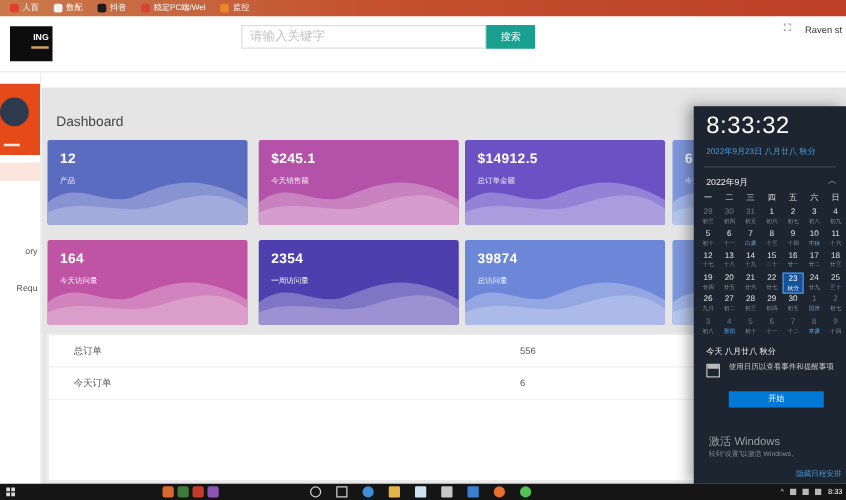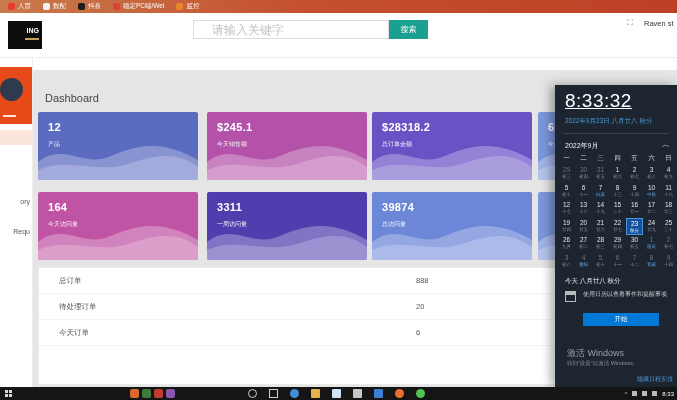--- a/index.html
+++ b/index.html
@@ -14,21 +14,21 @@
   .bm-item { display:flex; align-items:center; gap:3px; font-size:6.5px; color:#fff; white-space:nowrap;}
   .bm-ico { width:7px; height:7px; border-radius:2px; flex:0 0 auto;}
 
   
   #app-header { left:0; top:13px; width:677px; height:45px; background:#fff;
     border-bottom:1px solid #ececec; z-index:4;}
   #logo { left:8px; top:8px; width:34px; height:28px; background:#0d0d0d; color:#fff;
     font-size:7px; font-weight:bold; text-align:right; padding:6px 3px 0 0; line-height:7px;}
   #logo .gold { display:inline-block; width:14px; height:2px; background:#c9a05a; margin-top:2px;}
   #search-input { left:193px; top:7px; width:196px; height:19px; border:1px solid #ddd;
-    font-size:12px; padding-left:18px; color:#666; outline:none;}
+    font-size:10px; padding-left:6px; color:#666; outline:none;}
   #search-input::placeholder { color:#c2c2c2; }
   #search-btn { left:389px; top:7px; width:39px; height:19px; background:#19a090; color:#fff;
     font-size:8px; border:none; display:flex; align-items:center; justify-content:center;}
   #header-nav { left:197px; top:31px; display:flex; gap:20px; font-size:8px; color:#3a3a3a;}
   .nav-link { cursor:pointer; }
   #fullscreen-icon { left:627px; top:5px; font-size:8px; color:#666;}
   #user-name { left:644px; top:6px; font-size:7.5px; color:#333; white-space:nowrap;}
 
   
   #sidebar { left:0; top:58px; width:33px; height:329px; background:#fff;
@@ -51,21 +51,21 @@
   #orders-title { height:21px; line-height:21px; padding-left:10px; font-size:7.5px; color:#666;
     border-bottom:1px solid #eee;}
   .order-row { position:relative; height:26px; line-height:26px; border-bottom:1px solid #f2f2f2;
     font-size:7.5px; color:#555;}
   .order-label { position:absolute; left:20px; }
   .order-value { position:absolute; left:377px; }
 
   
   #flyout { left:555px; top:85px; width:122px; height:302px; background:#1c2530; color:#fff;
     box-shadow:-4px 0 10px rgba(0,0,0,.35); z-index:50; overflow:hidden;}
-  #clock-time { left:10px; top:5px; font-size:19px; font-weight:300; letter-spacing:.5px;text-decoration:underline;}
+  #clock-time { left:10px; top:5px; font-size:19px; font-weight:300; letter-spacing:.5px;}
   #clock-date { left:10px; top:32px; font-size:6.5px; color:#4f9bd8; white-space:nowrap;}
   #flyout-divider { left:8px; top:48px; width:106px; height:1px; background:#39414e;}
   #month-label { left:10px; top:56px; font-size:7px; color:#f0f0f0;}
   #month-chevron { right:7px; top:54px; font-size:8px; color:#cfcfcf;}
   .wk-cell { position:absolute; width:17px; text-align:center; font-size:6.5px; color:#dcdcdc; top:69px;}
   .day-cell { position:absolute; width:17px; height:17px; text-align:center; cursor:default;}
   .day-num { font-size:6.5px; line-height:8px; color:#e4e6e9; padding-top:1px;}
   .day-lunar { font-size:4.5px; line-height:5px; color:#8a919b;}
   .day-out .day-num { color:#6f7680; }
   .day-fest .day-lunar { color:#5fa8e8; }
@@ -164,21 +164,21 @@
           <path d="M0,58 C30,45 60,62 90,52 S140,40 160,55 L160,68 L0,68 Z" fill="rgba(255,255,255,0.22)"></path>
         </svg>
         <div class="stat-value">$245.1</div>
         <div class="stat-label">今天销售额</div>
       </div>
       <div class="stat-card" style="left: 339px; top: 42px; background: rgb(106, 82, 197);">
         <svg viewBox="0 0 160 68" preserveAspectRatio="none">
           <path d="M0,50 C25,30 45,55 70,45 S120,25 160,48 L160,68 L0,68 Z" fill="rgba(255,255,255,0.28)"></path>
           <path d="M0,58 C30,45 60,62 90,52 S140,40 160,55 L160,68 L0,68 Z" fill="rgba(255,255,255,0.22)"></path>
         </svg>
-        <div class="stat-value">$28318.2</div>
+        <div class="stat-value">$14912.5</div>
         <div class="stat-label">总订单金额</div>
       </div>
       <div class="stat-card" style="left: 505px; top: 42px; background: rgb(125, 151, 221);">
         <svg viewBox="0 0 160 68" preserveAspectRatio="none">
           <path d="M0,50 C25,30 45,55 70,45 S120,25 160,48 L160,68 L0,68 Z" fill="rgba(255,255,255,0.28)"></path>
           <path d="M0,58 C30,45 60,62 90,52 S140,40 160,55 L160,68 L0,68 Z" fill="rgba(255,255,255,0.22)"></path>
         </svg>
         <div class="stat-value">6</div>
         <div class="stat-label">今天订单量</div>
       </div>
@@ -188,21 +188,21 @@
           <path d="M0,58 C30,45 60,62 90,52 S140,40 160,55 L160,68 L0,68 Z" fill="rgba(255,255,255,0.22)"></path>
         </svg>
         <div class="stat-value">164</div>
         <div class="stat-label">今天访问量</div>
       </div>
       <div class="stat-card" style="left: 174px; top: 122px; background: rgb(79, 63, 174);">
         <svg viewBox="0 0 160 68" preserveAspectRatio="none">
           <path d="M0,50 C25,30 45,55 70,45 S120,25 160,48 L160,68 L0,68 Z" fill="rgba(255,255,255,0.28)"></path>
           <path d="M0,58 C30,45 60,62 90,52 S140,40 160,55 L160,68 L0,68 Z" fill="rgba(255,255,255,0.22)"></path>
         </svg>
-        <div class="stat-value">3311</div>
+        <div class="stat-value">2354</div>
         <div class="stat-label">一周访问量</div>
       </div>
       <div class="stat-card" style="left: 339px; top: 122px; background: rgb(108, 134, 216);">
         <svg viewBox="0 0 160 68" preserveAspectRatio="none">
           <path d="M0,50 C25,30 45,55 70,45 S120,25 160,48 L160,68 L0,68 Z" fill="rgba(255,255,255,0.28)"></path>
           <path d="M0,58 C30,45 60,62 90,52 S140,40 160,55 L160,68 L0,68 Z" fill="rgba(255,255,255,0.22)"></path>
         </svg>
         <div class="stat-value">39874</div>
         <div class="stat-label">总访问量</div>
       </div>
@@ -213,25 +213,21 @@
         </svg>
         <div class="stat-value"></div>
         <div class="stat-label"></div>
       </div>
     </div>
 
   <div id="orders-panel" class="abs">
     <div id="orders-rows">
         <div class="order-row">
           <span class="order-label">总订单</span>
-          <span class="order-value">888</span>
-        </div>
-        <div class="order-row">
-          <span class="order-label">待处理订单</span>
-          <span class="order-value">20</span>
+          <span class="order-value">556</span>
         </div>
         <div class="order-row">
           <span class="order-label">今天订单</span>
           <span class="order-value">6</span>
         </div>
       </div>
   </div>
 </div>
 
 <div id="flyout" class="abs">

